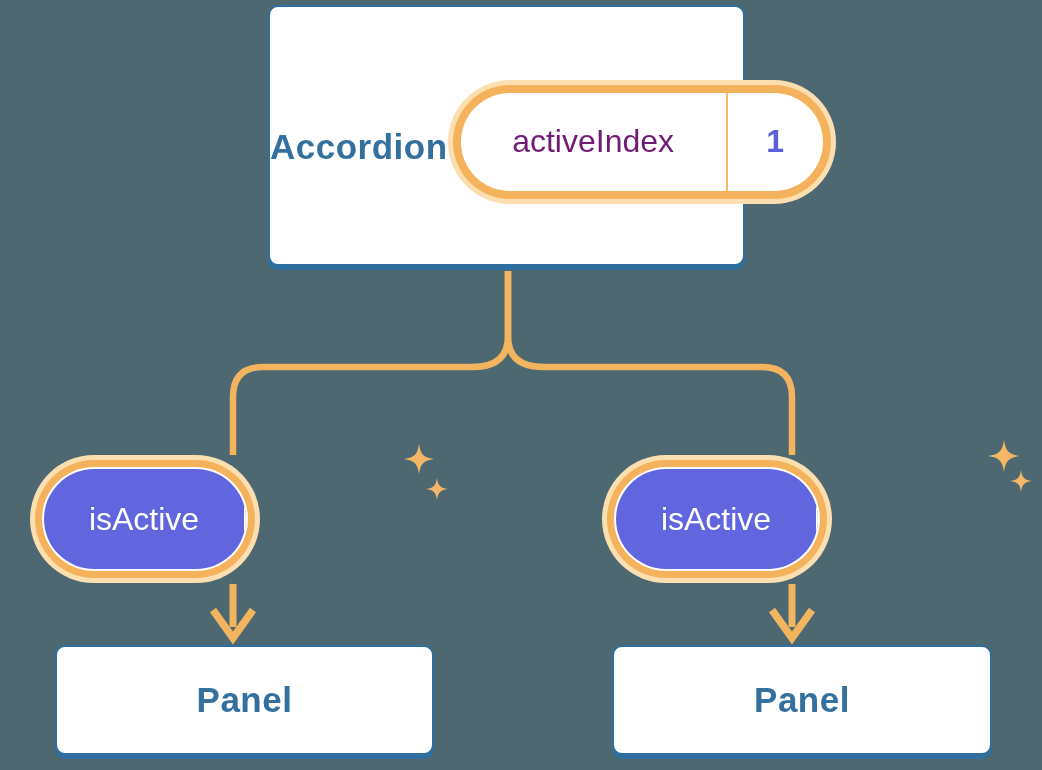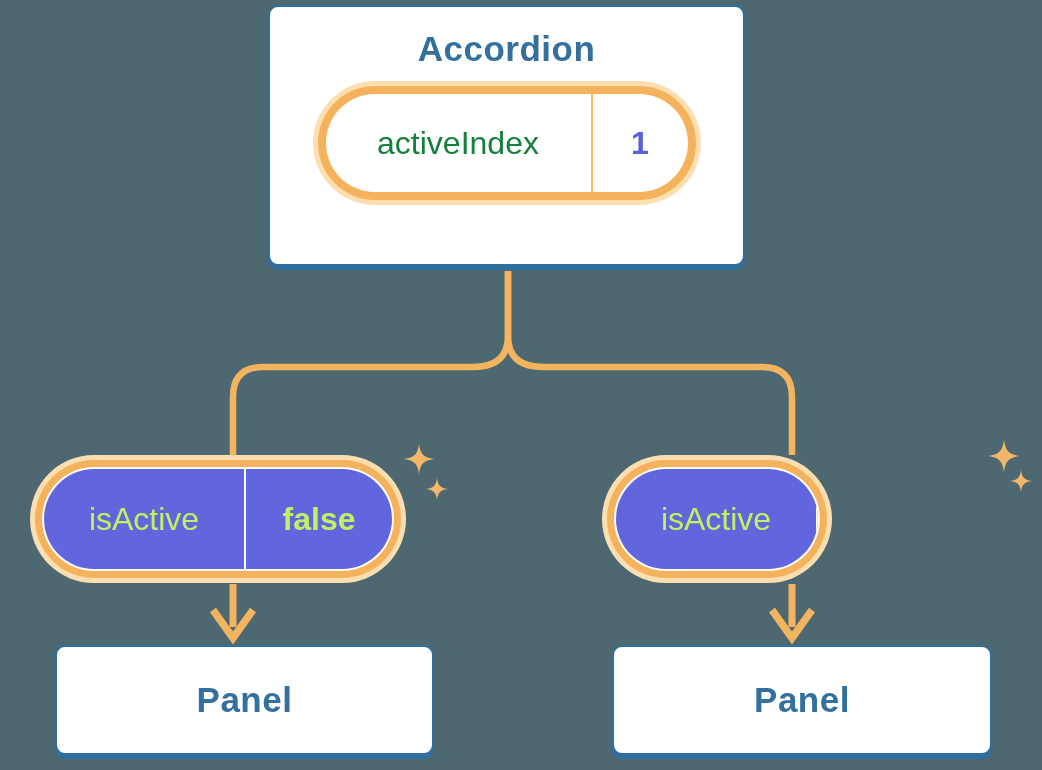--- a/index.html
+++ b/index.html
@@ -6,21 +6,21 @@
   .canvas{
     position:relative;width:1042px;height:770px;background:#4D6871;
     font-family:"Liberation Sans",sans-serif;overflow:hidden;
   }
   svg.wires{position:absolute;left:0;top:0;z-index:1;}
 
   
   .node{
     position:absolute;background:#FFFFFF;border:2px solid #2F6FA0;
     border-radius:10px;box-shadow:0 4px 0 #2F6FA0;box-sizing:border-box;
-    display:flex;flex-direction:column;align-items:center;z-index:2;
+    display:flex;align-items:center;z-index:2;
   }
   .node-title{
     font-size:35px;font-weight:600;color:#33709E;letter-spacing:.5px;
   }
   .panel-node{justify-content:center;margin-left:12px;}
 
   
   .pill{z-index:3;}
   .pill-abs{position:absolute;}
   .pill-glow{background:#FCDFB0;border-radius:999px;padding:5px;}
@@ -31,23 +31,23 @@
     border-radius:999px;display:flex;align-items:stretch;overflow:hidden;
   }
   .pill-body.white{background:#FFFFFF;height:98px;}
   .pill-body.purple{background:#6266DE;height:100px;}
   .sec{display:flex;align-items:center;justify-content:center;height:100%;}
   .divider{width:2px;height:100%;}
   .divider.orange{background:#F3BA68;}
   .divider.white{background:#FFFFFF;}
   .prop-name{font-size:32px;font-weight:400;}
   .prop-value{font-size:32px;font-weight:700;}
-  .txt-purple{color:#15803d;}
+  .txt-purple{color:#701a75;}
   .txt-purple-bold{color:#5B5FD9;}
-  .txt-white{color:#bef264;}
+  .txt-white{color:#ffffff;}
 
   
   .w-name-top{width:265px;}
   .w-val-top{width:95px;}
   
   .w-name-bot{width:200px;}
   .w-val-bot{width:146px;}
 
   #root-node{left:268px;top:5px;width:477px;height:261px;}
   #root-title{margin-top:22px;}
@@ -100,21 +100,20 @@
       </div>
     </div>
   </div>
 
   <div class="pill pill-abs pill-glow" id="pill-left">
     <div class="pill-ring thin">
       <div class="pill-gap">
         <div class="pill-body purple">
           <div class="sec w-name-bot prop-name txt-white">isActive</div>
           <div class="divider white"></div>
-          <div class="sec w-val-bot prop-value txt-white">false</div>
         </div>
       </div>
     </div>
   </div>
 
   <div class="pill pill-abs pill-glow" id="pill-right">
     <div class="pill-ring thin">
       <div class="pill-gap">
         <div class="pill-body purple">
           <div class="sec w-name-bot prop-name txt-white">isActive</div>

